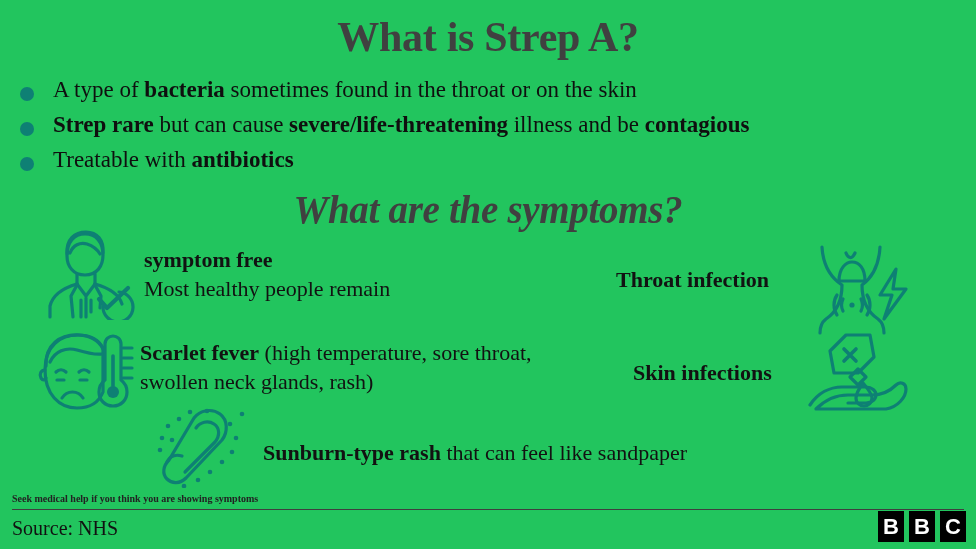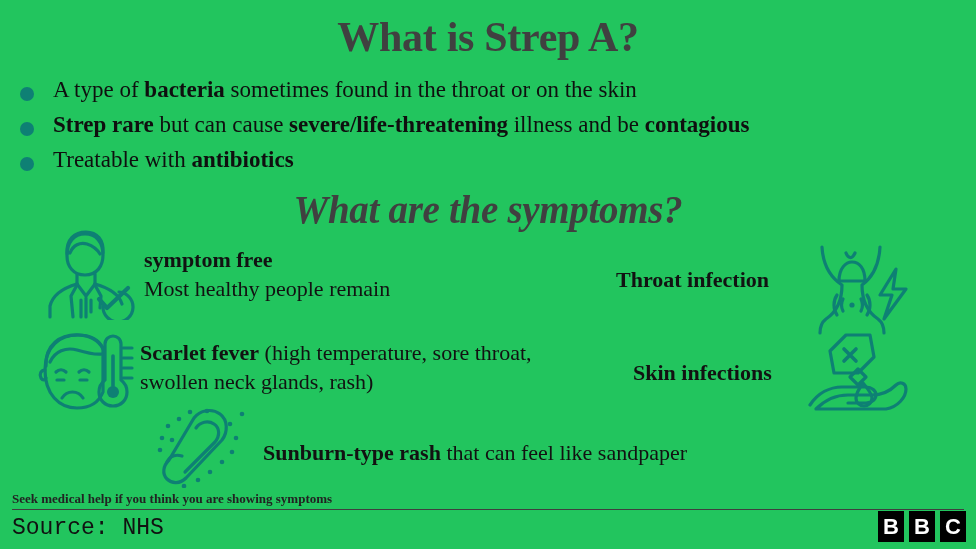--- a/index.html
+++ b/index.html
@@ -91,39 +91,39 @@
   #icon-fever-face     { top: 330px; left: 33px;  width: 104px; height: 82px; }
   #icon-sunburn-rash   { top: 406px; left: 152px; width: 102px; height: 82px; }
   #icon-throat         { top: 243px; left: 812px; width: 100px; height: 93px; }
   #icon-skin-hand      { top: 333px; left: 808px; width: 100px; height: 78px; }
 
   
   #footer-note {
     position: absolute;
     top: 490px;
     left: 12px;
-    font-size: 13px;
+    font-size: 10px;
     line-height: 17px;
     font-weight: bold;
     color: #222222;
   }
   #footer-rule {
     position: absolute;
     top: 509px;
     left: 12px;
     width: 952px;
     height: 1px;
     background: #3f3f3f;
   }
   #source-label {
     position: absolute;
     top: 513px;
     left: 12px;
-    font-family: Liberation Mono, monospace;
-    font-size: 23px;
+    font-family: Liberation Serif, serif;
+    font-size: 20px;
     line-height: 30px;
     color: #111111;
   }
   #bbc-logo {
     position: absolute;
     top: 511px;
     left: 878px;
     display: flex;
     gap: 5px;
   }

